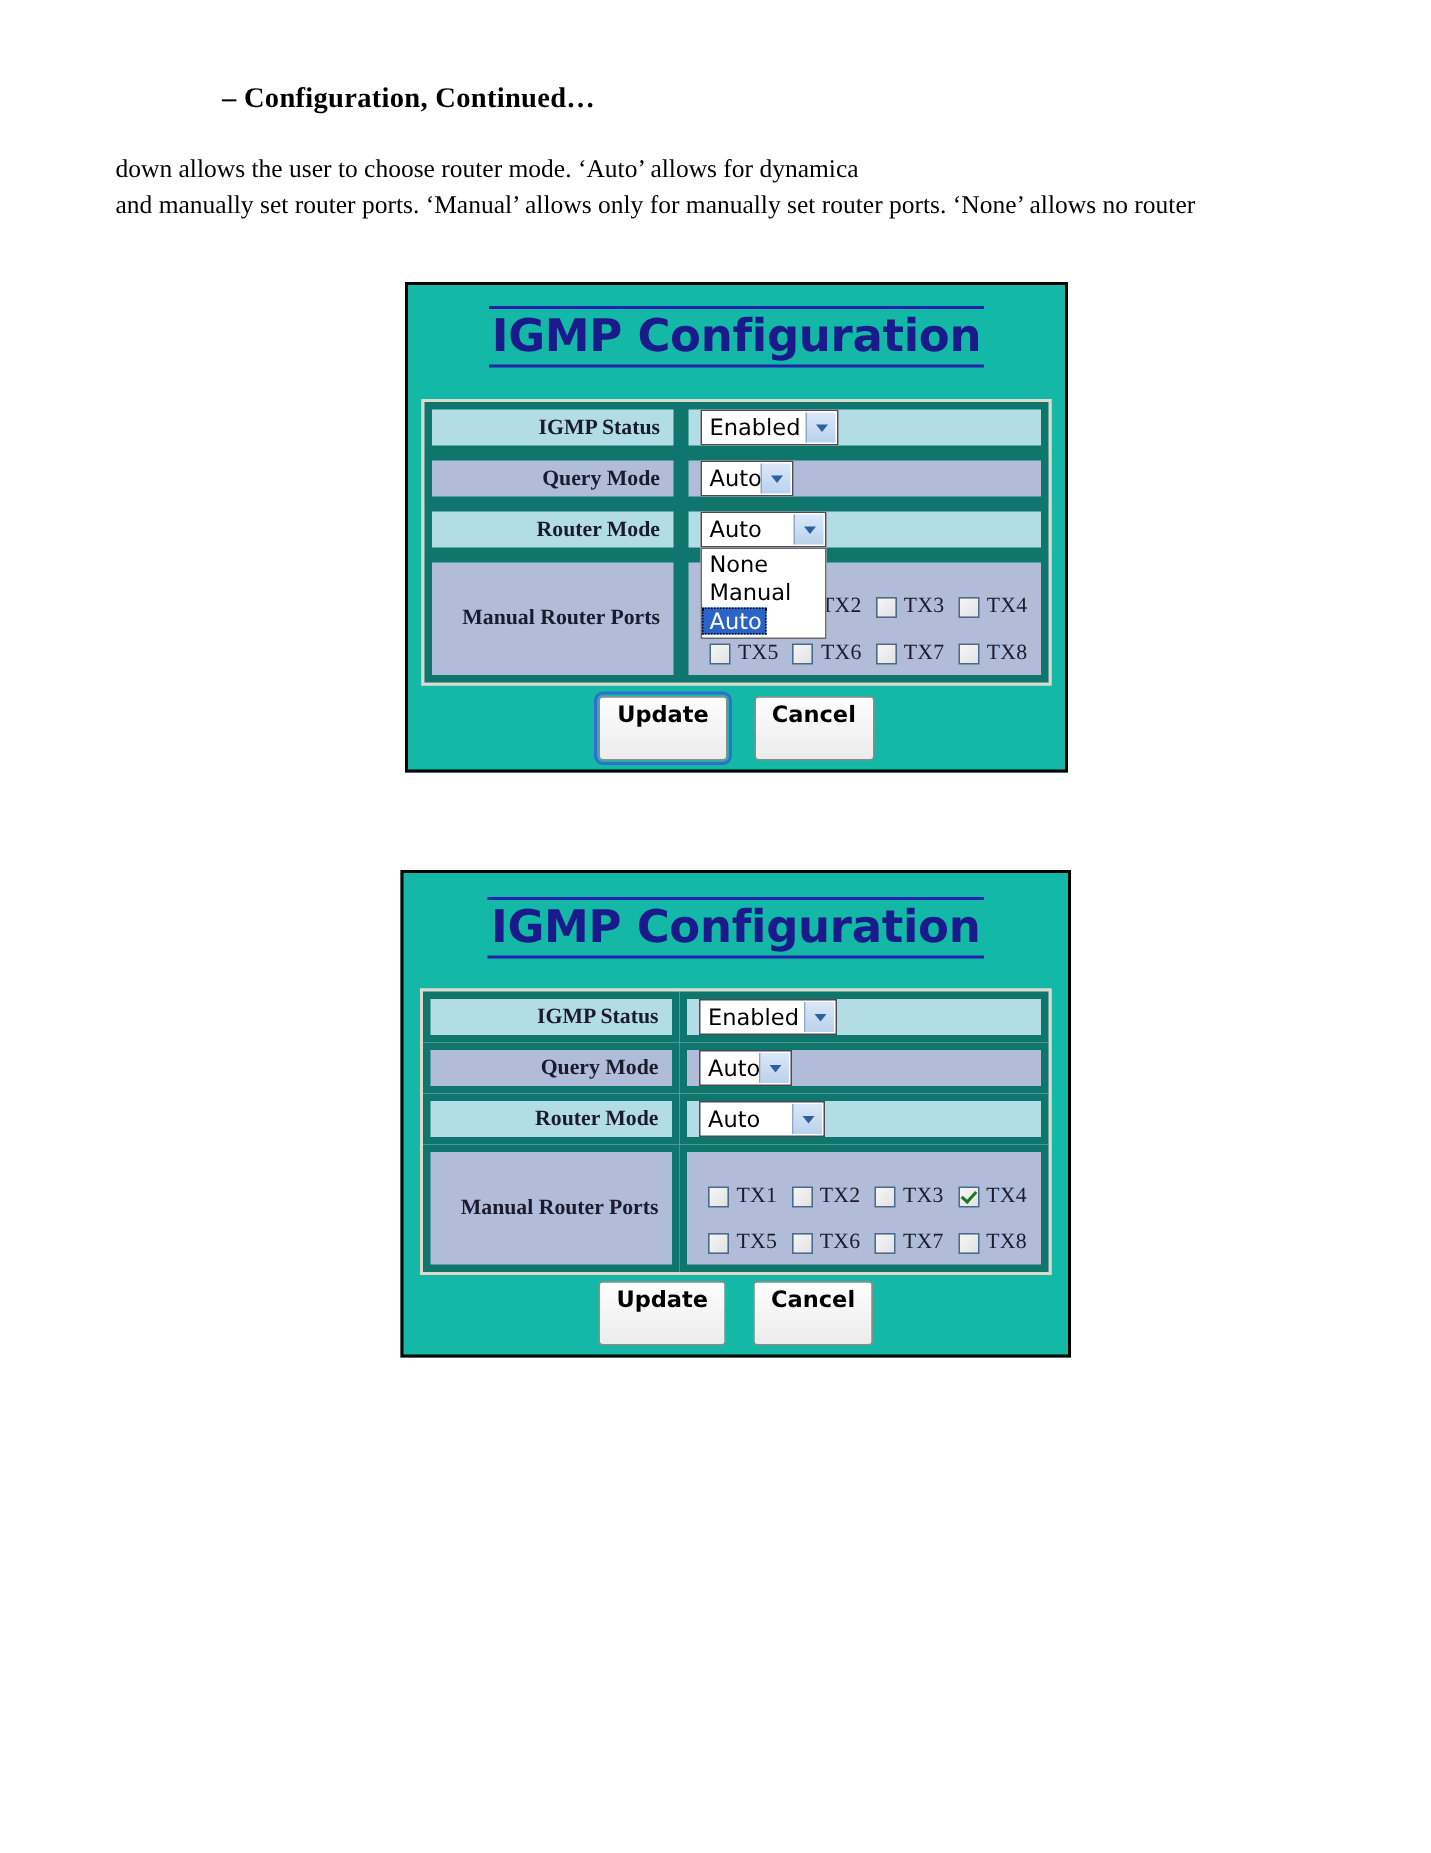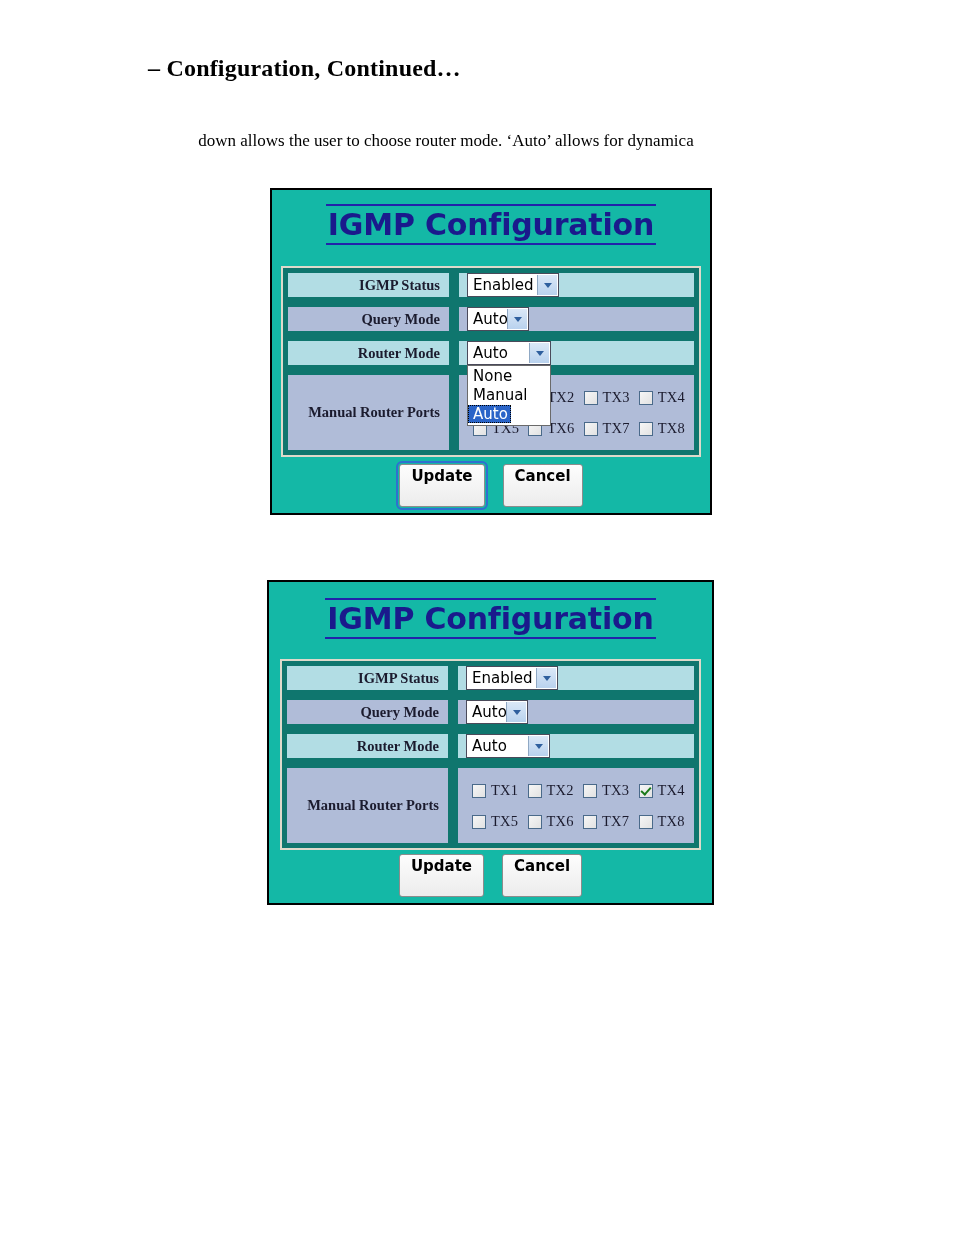--- a/index.html
+++ b/index.html
@@ -15,41 +15,40 @@
     overflow: hidden;
   }
 
   
   .doc-heading {
     position: absolute;
     left: 148px;
     top: 55px;
     font-family: "Liberation Serif", serif;
     font-weight: bold;
-    font-size: 24px;
+    font-size: 19px;
     color: #000000;
     letter-spacing: 0.2px;
     white-space: nowrap;
     text-align: right;
   }
   .doc-para {
     position: absolute;
     left: 77px;
     top: 101px;
     width: 812px;
     font-family: "Liberation Serif", serif;
     font-size: 17px;
     color: #000000;
     line-height: 24px;
   }
   .doc-para .line1 {
     display: block;
-    text-align: center;
+    text-align: left;
     padding-right: 74px;
-    margin-top: 28px;
   }
   .doc-para .line2 {
     display: block;
     text-align: left;
   }
 
   
   .panel {
     position: absolute;
     background: #14b8a6;
@@ -196,21 +195,21 @@
     outline-offset: -1px;
   }
 
   
   .ports-grid {
     position: relative;
     padding: 7px 0 6px 6px;
   }
   .ports-row {
     display: flex;
-    align-items: center;
+    align-items: flex-end;
     height: 31px;
   }
   .port-item {
     display: flex;
     align-items: center;
     width: 64px;
   }
   .cbx {
     width: 14px;
     height: 14px;
@@ -270,20 +269,21 @@
   }
   .btn + .btn { margin-left: 14px; }
 </style>
 </head>
 <body>
 
 <div class="doc-heading">– Configuration, Continued…</div>
 
 <div class="doc-para">
   <span class="line1">down allows the user to choose router mode.  ‘Auto’ allows for dynamica</span>
+  <span class="line2">and manually set router ports.  ‘Manual’ allows only for manually set router ports.  ‘None’ allows no router</span>
 </div>
 
 <div class="panel" id="panel-1">
   <div class="panel-inner">
 
     <div class="panel-title">
       <span class="title-text">IGMP Configuration</span>
     </div>
 
     <table class="cfg-table">

